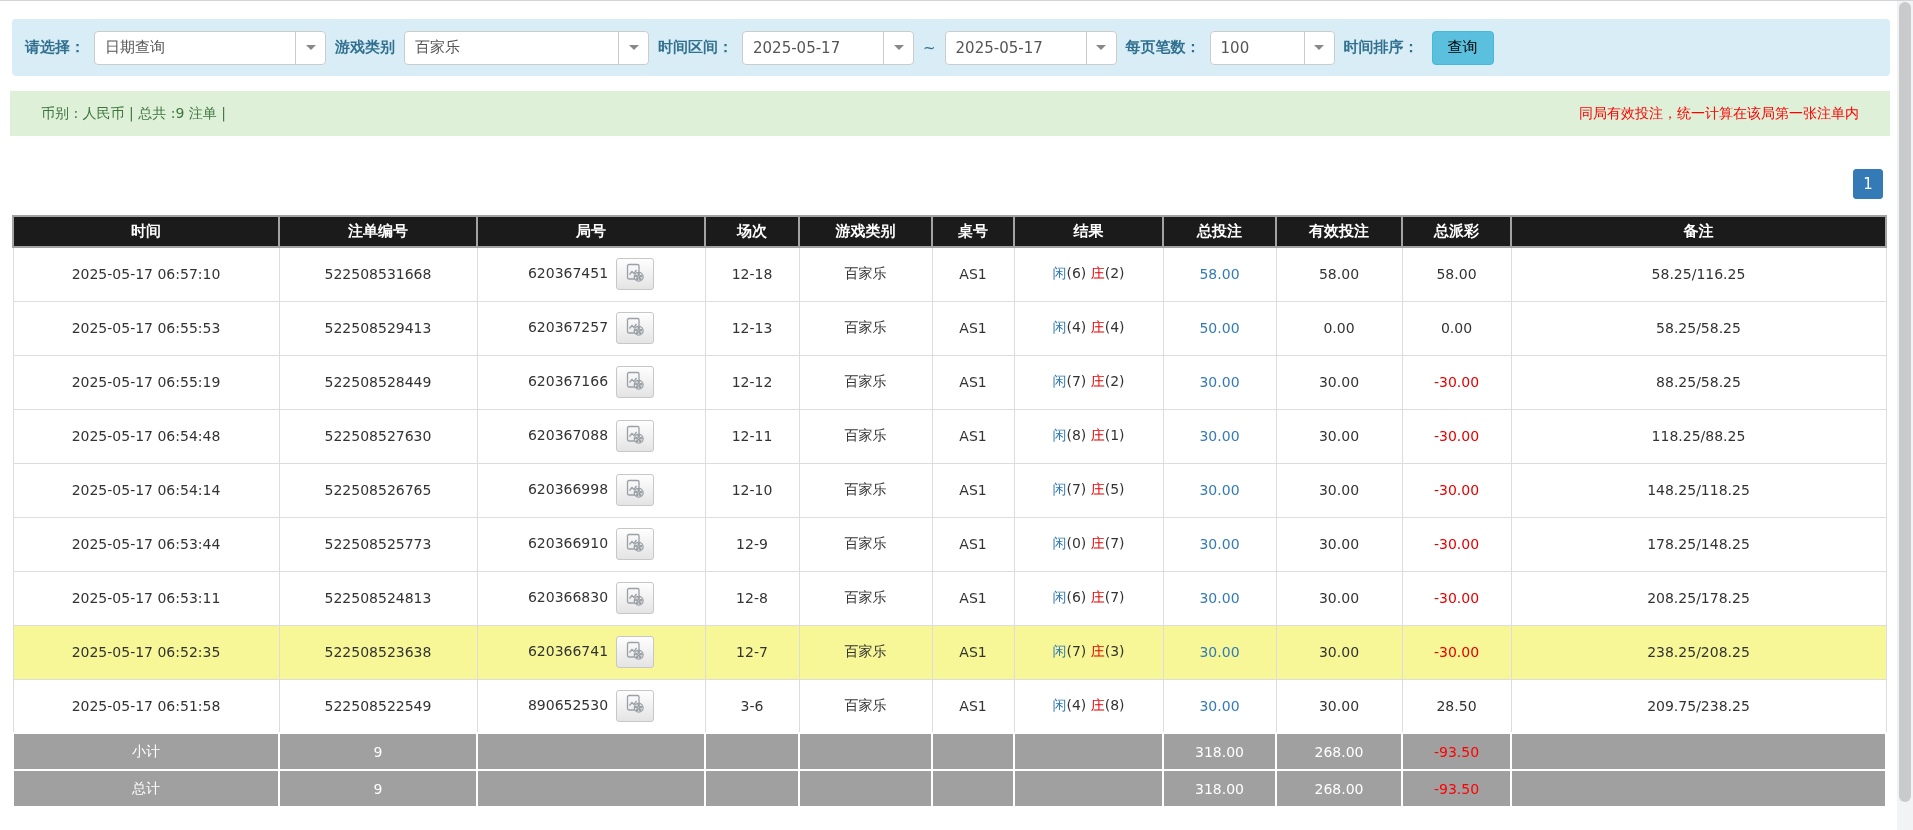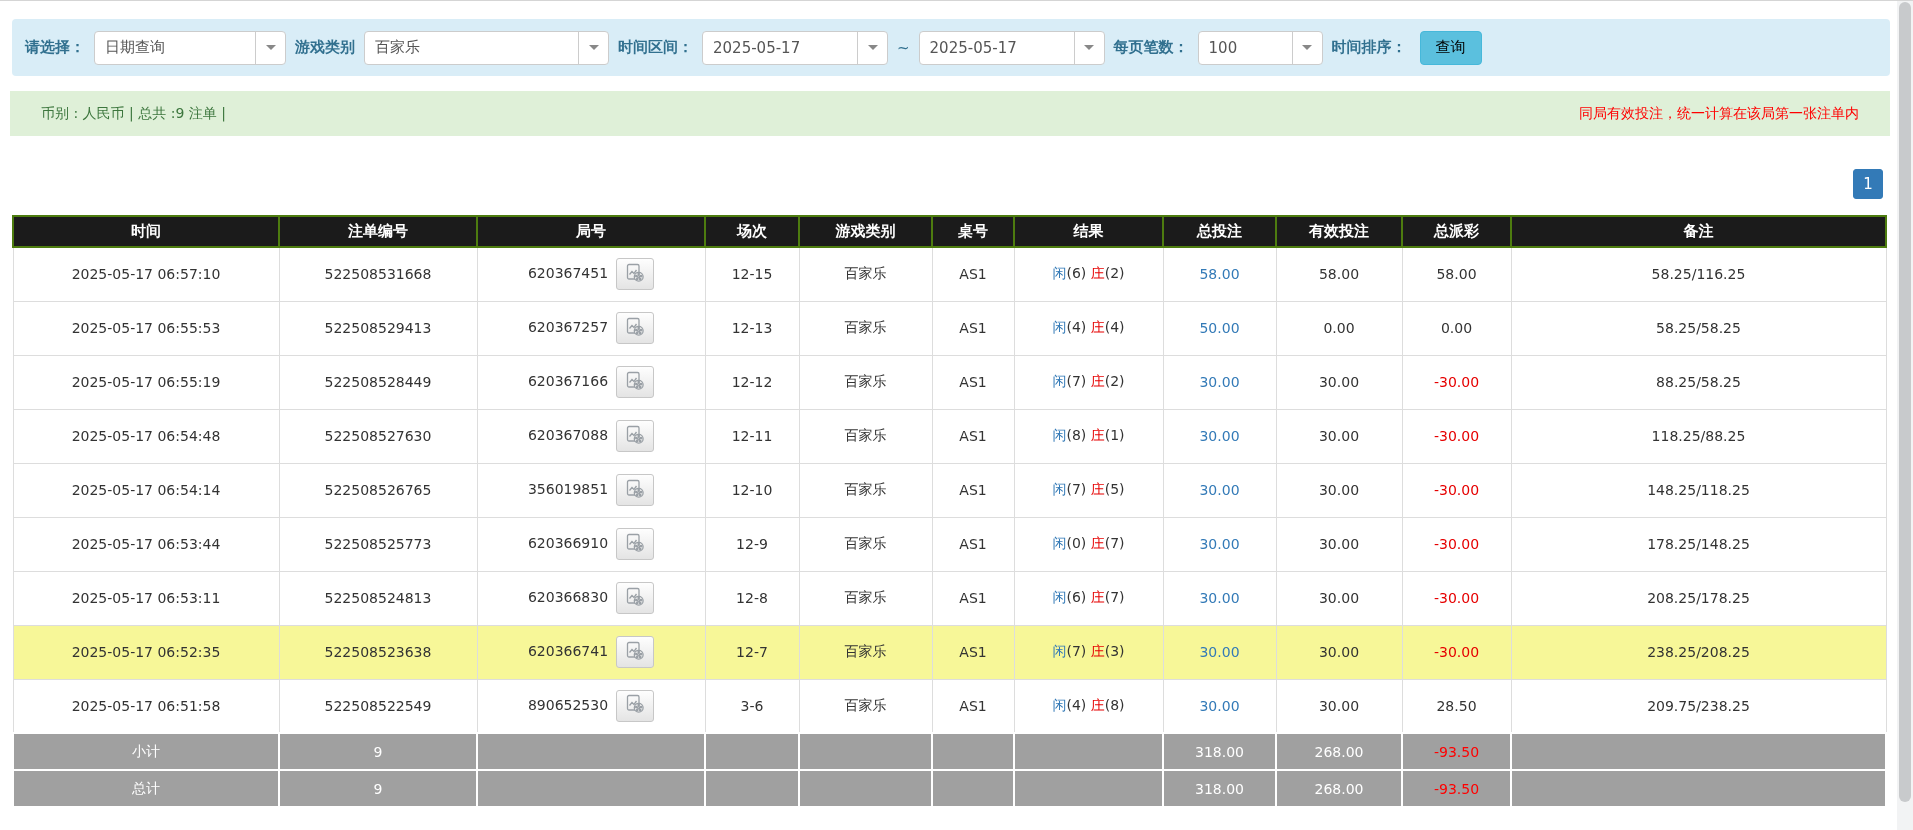--- a/index.html
+++ b/index.html
@@ -30,23 +30,23 @@
     display:flex; align-items:center;
     font-size:15px; color:#555; cursor:pointer;
   }
   .sel-text { padding:0 10px; flex:1; white-space:nowrap; overflow:hidden; }
   .caret-box {
     width:30px; align-self:stretch;
     border-left:1px solid #ccc;
     display:flex; align-items:center; justify-content:center;
   }
   .caret { width:0; height:0; border-left:5px solid transparent; border-right:5px solid transparent; border-top:5px solid #888; }
-  .w-query { width:192px; }
+  .w-query { width:232px; }
   .w-game  { width:245px; }
-  .w-date  { width:186px; }
+  .w-date  { width:172px; }
   .w-size  { width:125px; }
   .w-sort  { width:205px; }
   .tilde { font-size:15px; color:#31708f; }
   .search-btn {
     height:34px; padding:0 15px; margin-left:4px;
     background:#5bc0de; border:1px solid #46b8da; border-radius:4px;
     color:#000000; font-size:15px; cursor:pointer;
     font-family:inherit;
   }
 
@@ -79,21 +79,21 @@
   table.grid {
     margin:16px 0 0 12px;
     width:1873px;
     border-collapse:collapse;
     table-layout:fixed;
     font-size:14px;
   }
   thead th {
     background:#1b1b1b; color:#fff;
     font-weight:bold; font-size:15px;
-    height:31px; border:2px solid #4d7c0f;
+    height:31px; border:2px solid #a3a3a3;
     text-align:center;
   }
   tbody td {
     height:54px;
     background:#fff;
     border:1px solid #ddd;
     text-align:center;
     padding:0 4px;
   }
   tbody tr.highlight td { background:#f7f798; }
@@ -227,21 +227,21 @@
         <circle cx="13.7" cy="13.7" r="4.4" fill="#efefef"></circle>
         <circle cx="13.7" cy="13.7" r="1.1"></circle>
         <circle cx="13.7" cy="11.1" r="0.7"></circle>
         <circle cx="16.1" cy="13.1" r="0.7"></circle>
         <circle cx="15.2" cy="16" r="0.7"></circle>
         <circle cx="12.2" cy="16" r="0.7"></circle>
         <circle cx="11.3" cy="13.1" r="0.7"></circle>
       </svg></span>
           </button>
     </td>
-    <td>12-15</td>
+    <td>12-18</td>
     <td>百家乐</td>
     <td>AS1</td>
     <td>
       <span class="p-label">闲</span><span>(6)</span>
       <span class="b-label">庄</span><span>(2)</span>
     </td>
     <td><a class="link">58.00</a></td>
     <td>58.00</td>
     <td>58.00</td>
     <td>58.25/116.25</td>
@@ -333,21 +333,21 @@
     </td>
     <td><a class="link">30.00</a></td>
     <td>30.00</td>
     <td class="neg">-30.00</td>
     <td>118.25/88.25</td>
   </tr>
       <tr>
     <td>2025-05-17 06:54:14</td>
     <td>522508526765</td>
     <td>
-      <span>356019851</span><button class="video-btn">
+      <span>620366998</span><button class="video-btn">
             <span><svg width="20" height="20" viewBox="0 0 20 20" fill="none" stroke="#9aa0a6" stroke-width="1.3">
         <rect x="2.5" y="1.5" width="11.5" height="14.5" rx="1.5"></rect>
         <path d="M4.5 11.5 L7 8.5 L9 10.5 L11.5 7"></path>
         <circle cx="13.7" cy="13.7" r="4.4" fill="#efefef"></circle>
         <circle cx="13.7" cy="13.7" r="1.1"></circle>
         <circle cx="13.7" cy="11.1" r="0.7"></circle>
         <circle cx="16.1" cy="13.1" r="0.7"></circle>
         <circle cx="15.2" cy="16" r="0.7"></circle>
         <circle cx="12.2" cy="16" r="0.7"></circle>
         <circle cx="11.3" cy="13.1" r="0.7"></circle>

